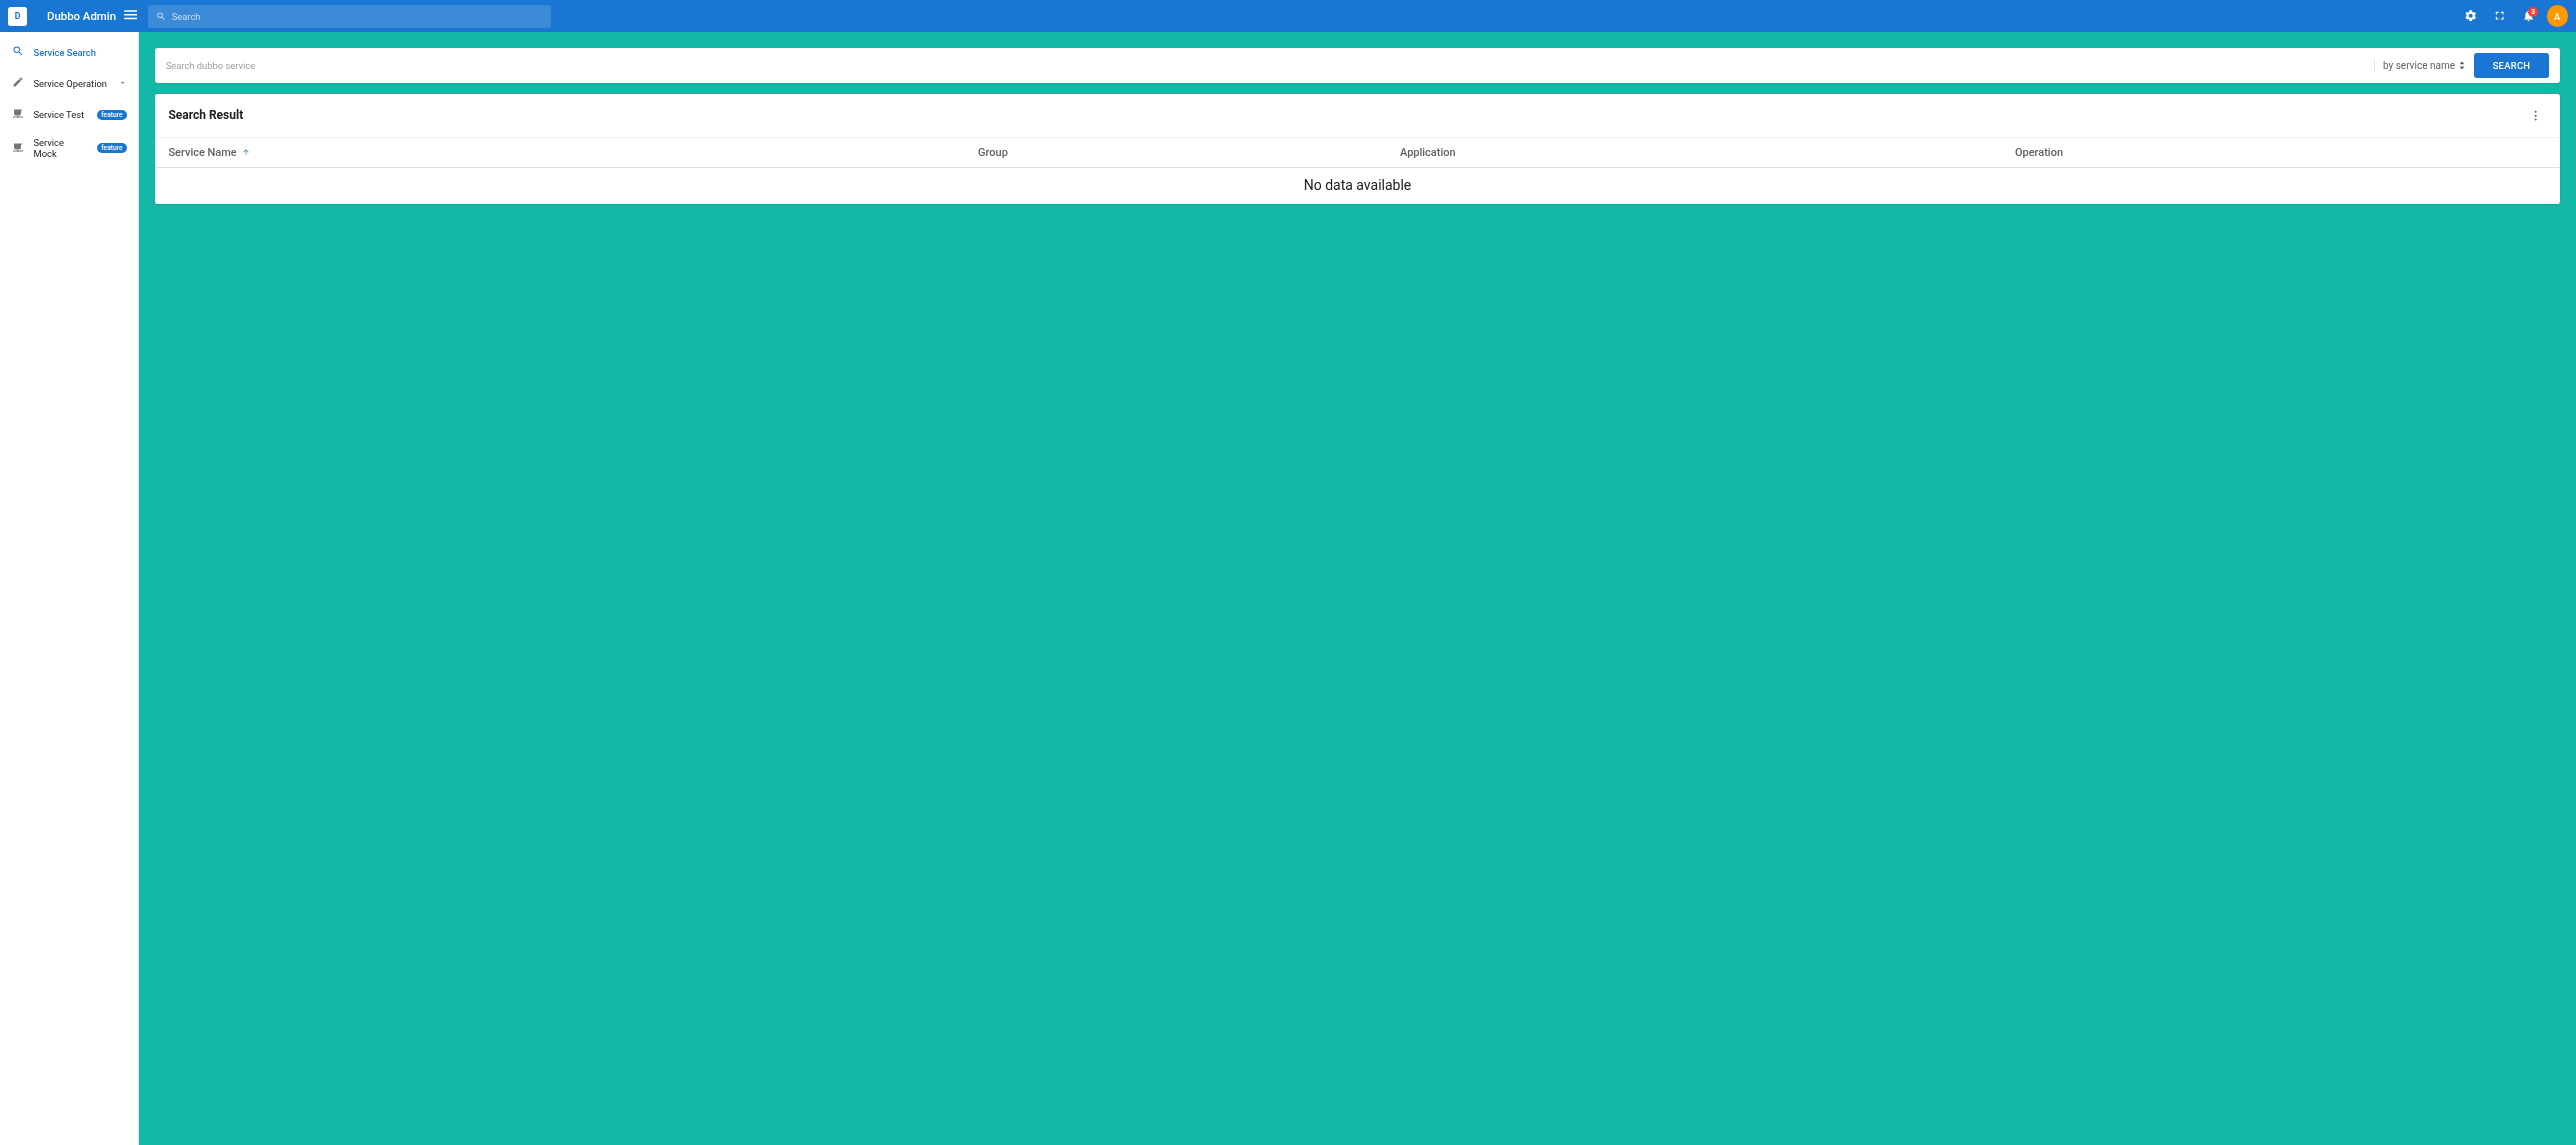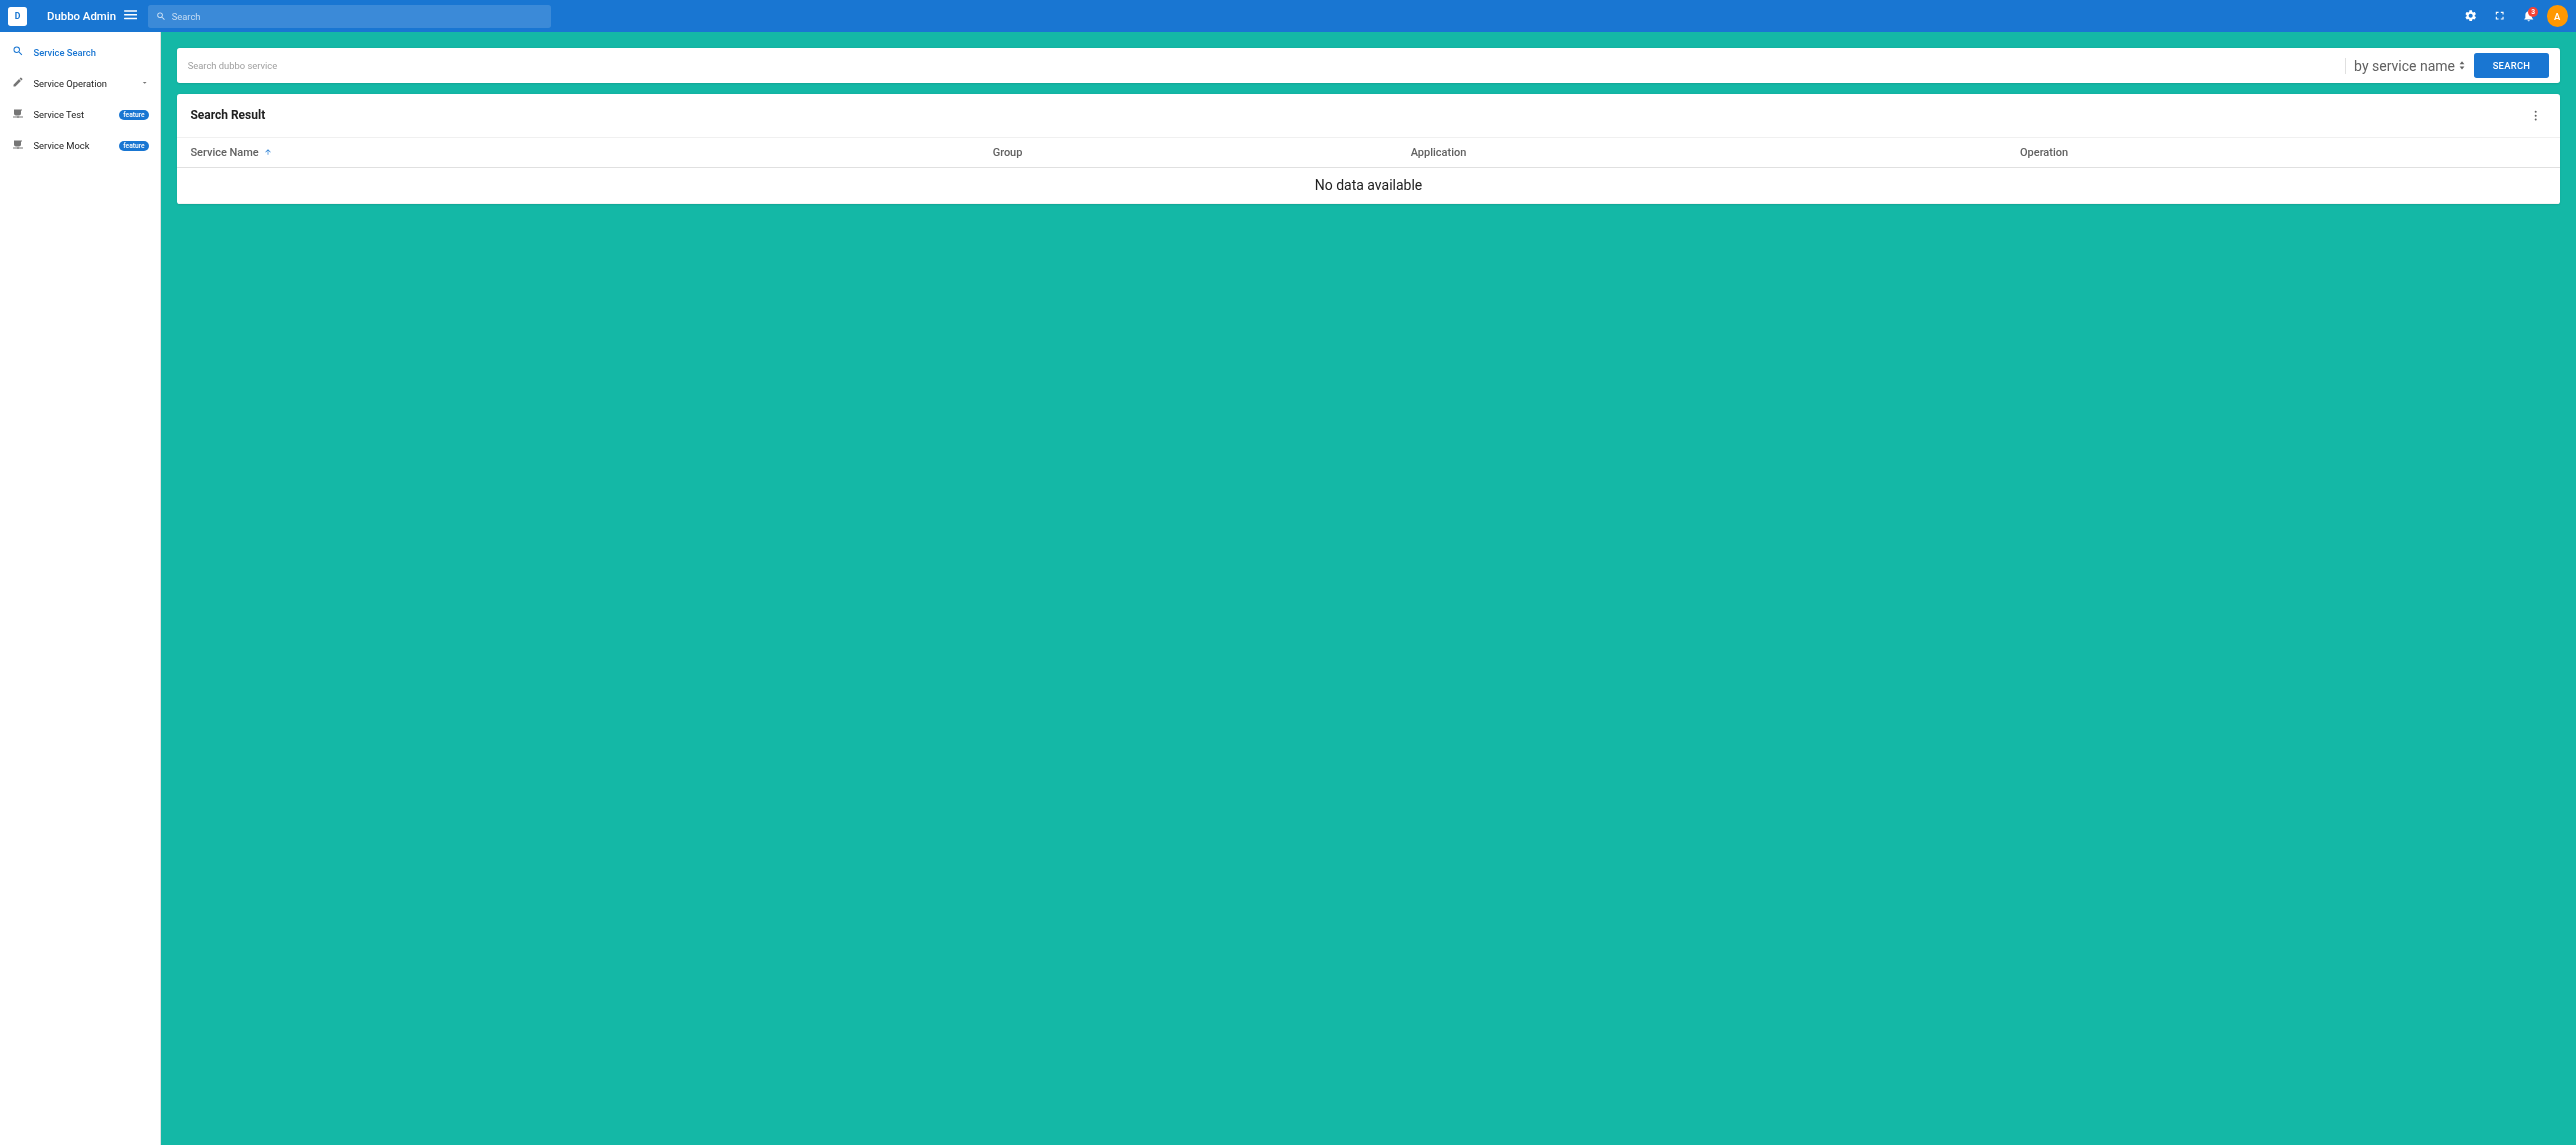--- a/index.html
+++ b/index.html
@@ -139,21 +139,21 @@
 
     
     .main-layout {
       display: flex;
       flex: 1;
       overflow: hidden;
     }
 
     
     .sidebar {
-      width: 161px;
+      width: 139px;
       background: white;
       border-right: 0.7px solid #e0e0e0;
       flex-shrink: 0;
       overflow-y: auto;
       padding-top: 5.4px;
     }
 
     .sidebar-item {
       display: flex;
       align-items: center;
@@ -235,21 +235,21 @@
 
     .search-bar-input::placeholder {
       color: #9e9e9e;
     }
 
     .search-bar-filter {
       display: flex;
       align-items: center;
       gap: 2.7px;
       color: #616161;
-      font-size: 14px;
+      font-size: 10px;
       border-left: 0.7px solid #e0e0e0;
       padding-left: 8px;
       margin-left: 8px;
       cursor: pointer;
     }
 
     .search-bar-filter-arrows {
       display: flex;
       flex-direction: column;
       font-size: 6.7px;

